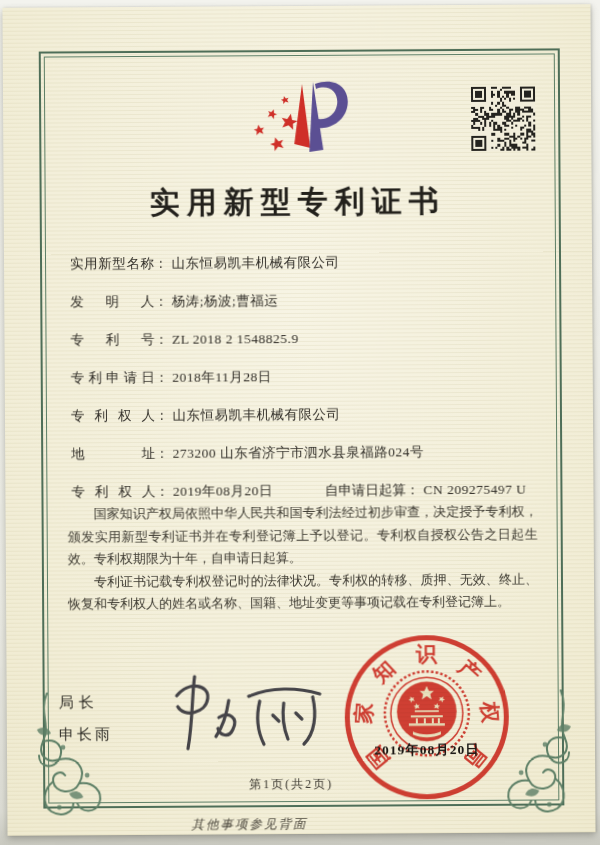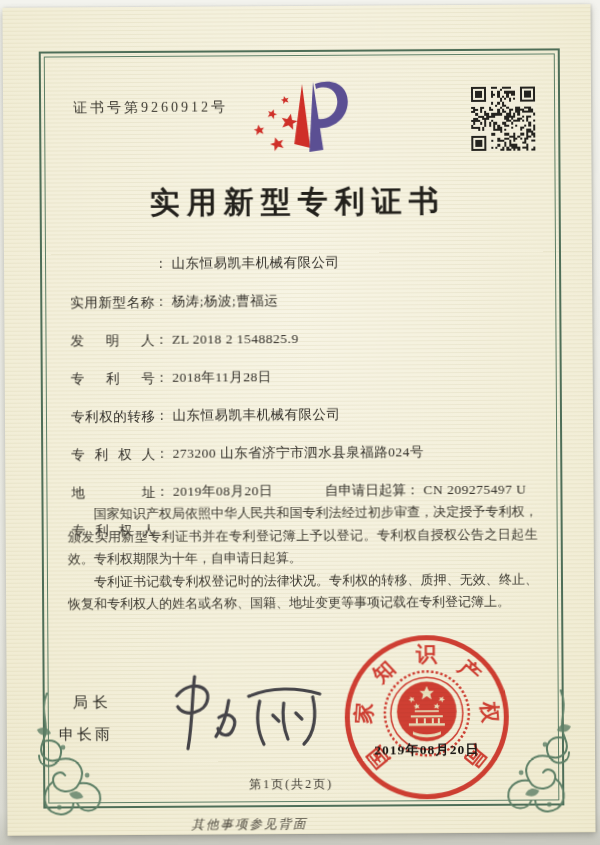--- a/index.html
+++ b/index.html
@@ -23,30 +23,30 @@
   .cert-no{position:absolute;left:70px;top:92px;font-size:14px;color:#3a372f;letter-spacing:3px;}
   
   .logo{position:absolute;left:244px;top:72px;width:104px;height:92px;}
   
   .qr{position:absolute;right:56px;top:82px;width:64px;height:64px;}
   .title{position:absolute;left:0;right:0;top:176px;text-align:center;
     font-size:30px;font-weight:bold;color:#23211c;letter-spacing:7px;}
   
   .fields{position:absolute;left:66px;right:52px;top:247px;font-size:13.5px;color:#33302a;}
   .frow{height:38px;line-height:20px;white-space:nowrap;}
-  .flabel{display:inline-block;width:84px;text-align:justify;text-align-last:justify;vertical-align:top;margin-top:39px;}
+  .flabel{display:inline-block;width:84px;text-align:justify;text-align-last:justify;vertical-align:top;}
   .fcolon{display:inline-block;margin-right:4px;}
   .fvalue{letter-spacing:.5px;}
   .fgroup2{margin-left:52px;}
   
   .paras{position:absolute;left:62px;right:56px;top:496px;font-size:13px;line-height:22.5px;
     color:#3e3b32;text-align:justify;}
   .paras p{margin:0;text-indent:2em;}
   
-  .director-title{position:absolute;left:66px;top:686px;font-size:15px;letter-spacing:5px;color:#2e2c26;}
+  .director-title{position:absolute;left:52px;top:686px;font-size:15px;letter-spacing:5px;color:#2e2c26;}
   .director-name{position:absolute;left:52px;top:718px;font-size:15px;letter-spacing:3px;color:#2e2c26;}
   .signature{position:absolute;left:158px;top:662px;width:175px;height:92px;}
   
   .seal{position:absolute;left:336px;top:628px;width:168px;height:168px;mix-blend-mode:multiply;opacity:.93;}
   .seal-ring{position:absolute;inset:2px;border:5px solid #d8342c;border-radius:50%;}
   .seal-char{position:absolute;left:50%;top:50%;font-size:21px;font-weight:bold;color:#d8342c;
     transform:translate(-50%,-50%) rotate(var(--a)) translateY(-63px);}
   .emblem{position:absolute;left:50%;top:50%;transform:translate(-50%,-54%);}
   .seal-date{position:absolute;left:344px;top:736px;width:152px;text-align:center;
     font-size:13.5px;letter-spacing:1px;color:#191613;font-weight:bold;}
@@ -59,21 +59,20 @@
   .ornament.right{right:16px;transform:scaleX(-1);}
 </style>
 </head>
 <body>
 
 <div class="paper">
   <div class="frame">
     <div class="frame-inner"></div>
   </div>
 
-  <div class="cert-no">证书号第9260912号</div>
 
   <svg class="logo" viewBox="0 0 104 92">
     <defs>
       <path id="star" d="M0,-10L2.94,-3.09L9.51,-3.09L4.76,1.18L6.47,8.09L0,3.82L-6.47,8.09L-4.76,1.18L-9.51,-3.09L-2.94,-3.09Z"></path>
     </defs>
     <g fill="#cf2f28">
       <use href="#star" transform="translate(38,22) scale(0.42) rotate(-15)"></use>
       <use href="#star" transform="translate(25,36) scale(0.50) rotate(20)"></use>
       <use href="#star" transform="translate(12,52) scale(0.55) rotate(-10)"></use>
       <use href="#star" transform="translate(42,44) scale(0.85) rotate(12)"></use>
@@ -352,21 +351,21 @@
     <div class="frow">
       <span class="flabel">实用新型名称</span><span class="fcolon">：</span><span class="fvalue">山东恒易凯丰机械有限公司</span>
     </div>
     <div class="frow">
       <span class="flabel">发明人</span><span class="fcolon">：</span><span class="fvalue">杨涛;杨波;曹福运</span>
     </div>
     <div class="frow">
       <span class="flabel">专利号</span><span class="fcolon">：</span><span class="fvalue">ZL 2018 2 1548825.9</span>
     </div>
     <div class="frow">
-      <span class="flabel">专利权的转移</span><span class="fcolon">：</span><span class="fvalue">2018年11月28日</span>
+      <span class="flabel">专利申请日</span><span class="fcolon">：</span><span class="fvalue">2018年11月28日</span>
     </div>
     <div class="frow">
       <span class="flabel">专利权人</span><span class="fcolon">：</span><span class="fvalue">山东恒易凯丰机械有限公司</span>
     </div>
     <div class="frow">
       <span class="flabel">地址</span><span class="fcolon">：</span><span class="fvalue">273200 山东省济宁市泗水县泉福路024号</span>
     </div>
     <div class="frow">
       <span class="flabel">专利权人</span><span class="fcolon">：</span><span class="fvalue">2019年08月20日</span><span class="fgroup2"><span>自申请日起算</span><span class="fcolon">：</span><span class="fvalue">CN 209275497 U</span></span>
     </div>

